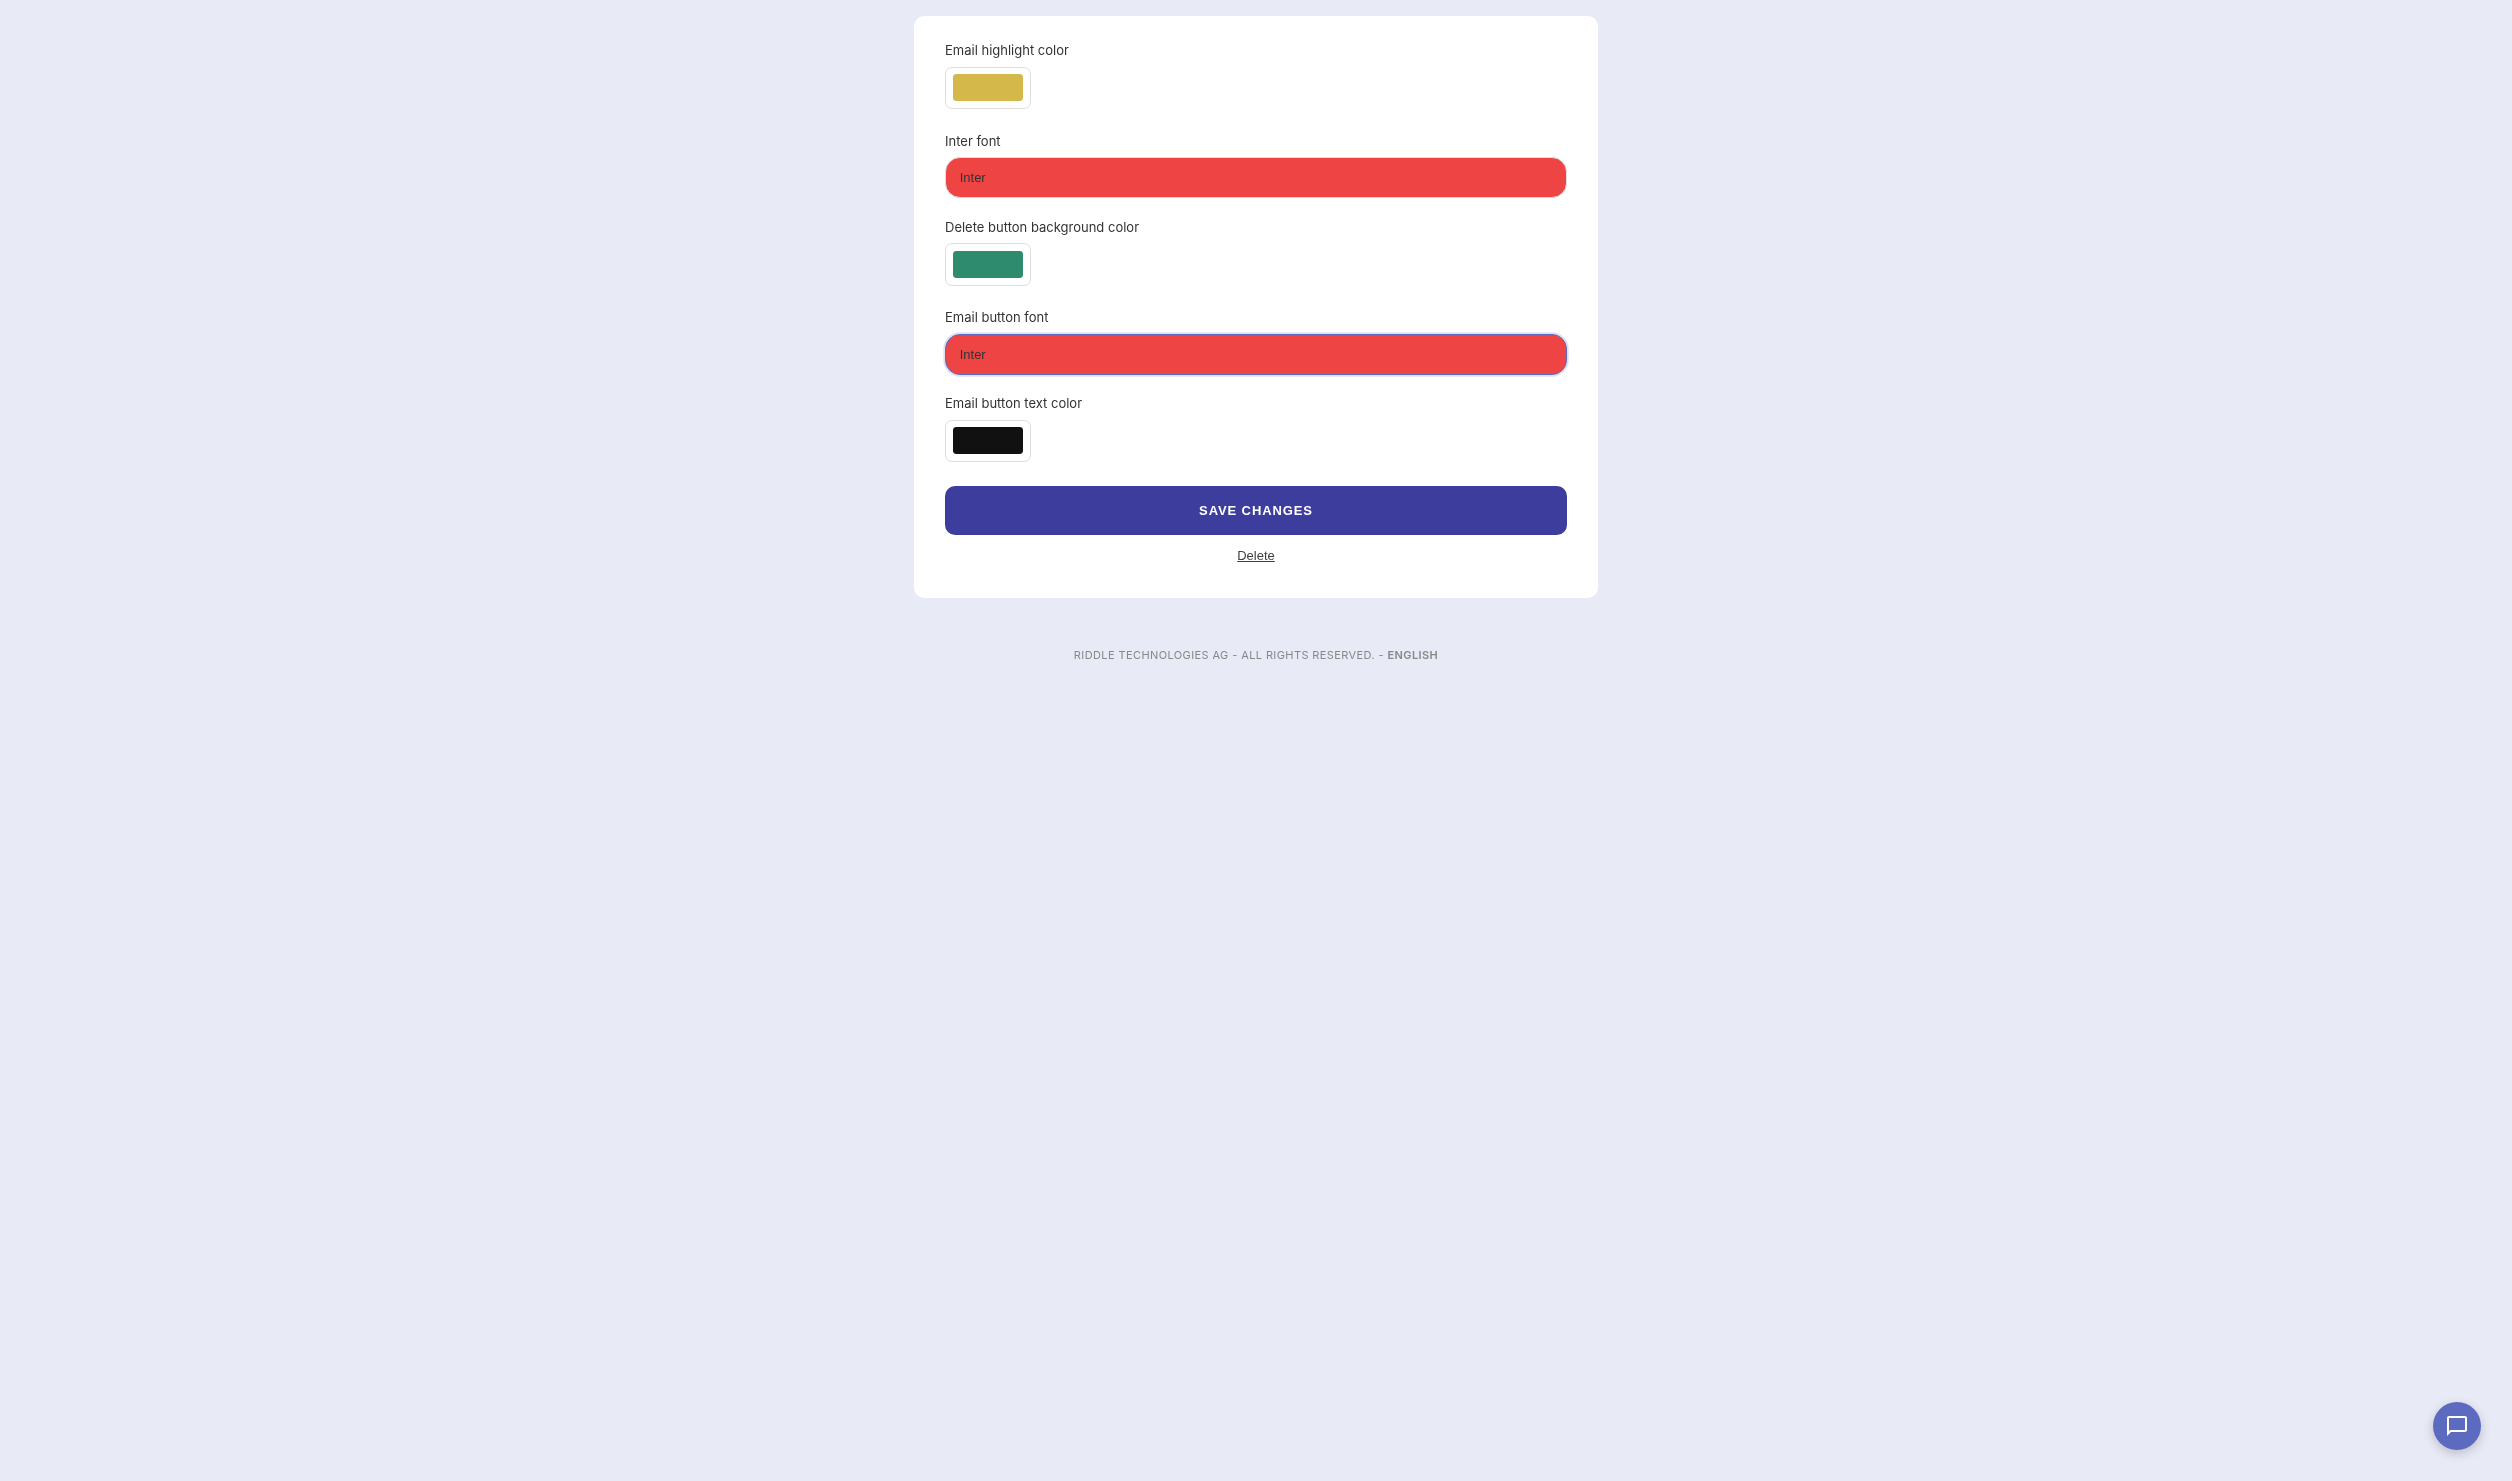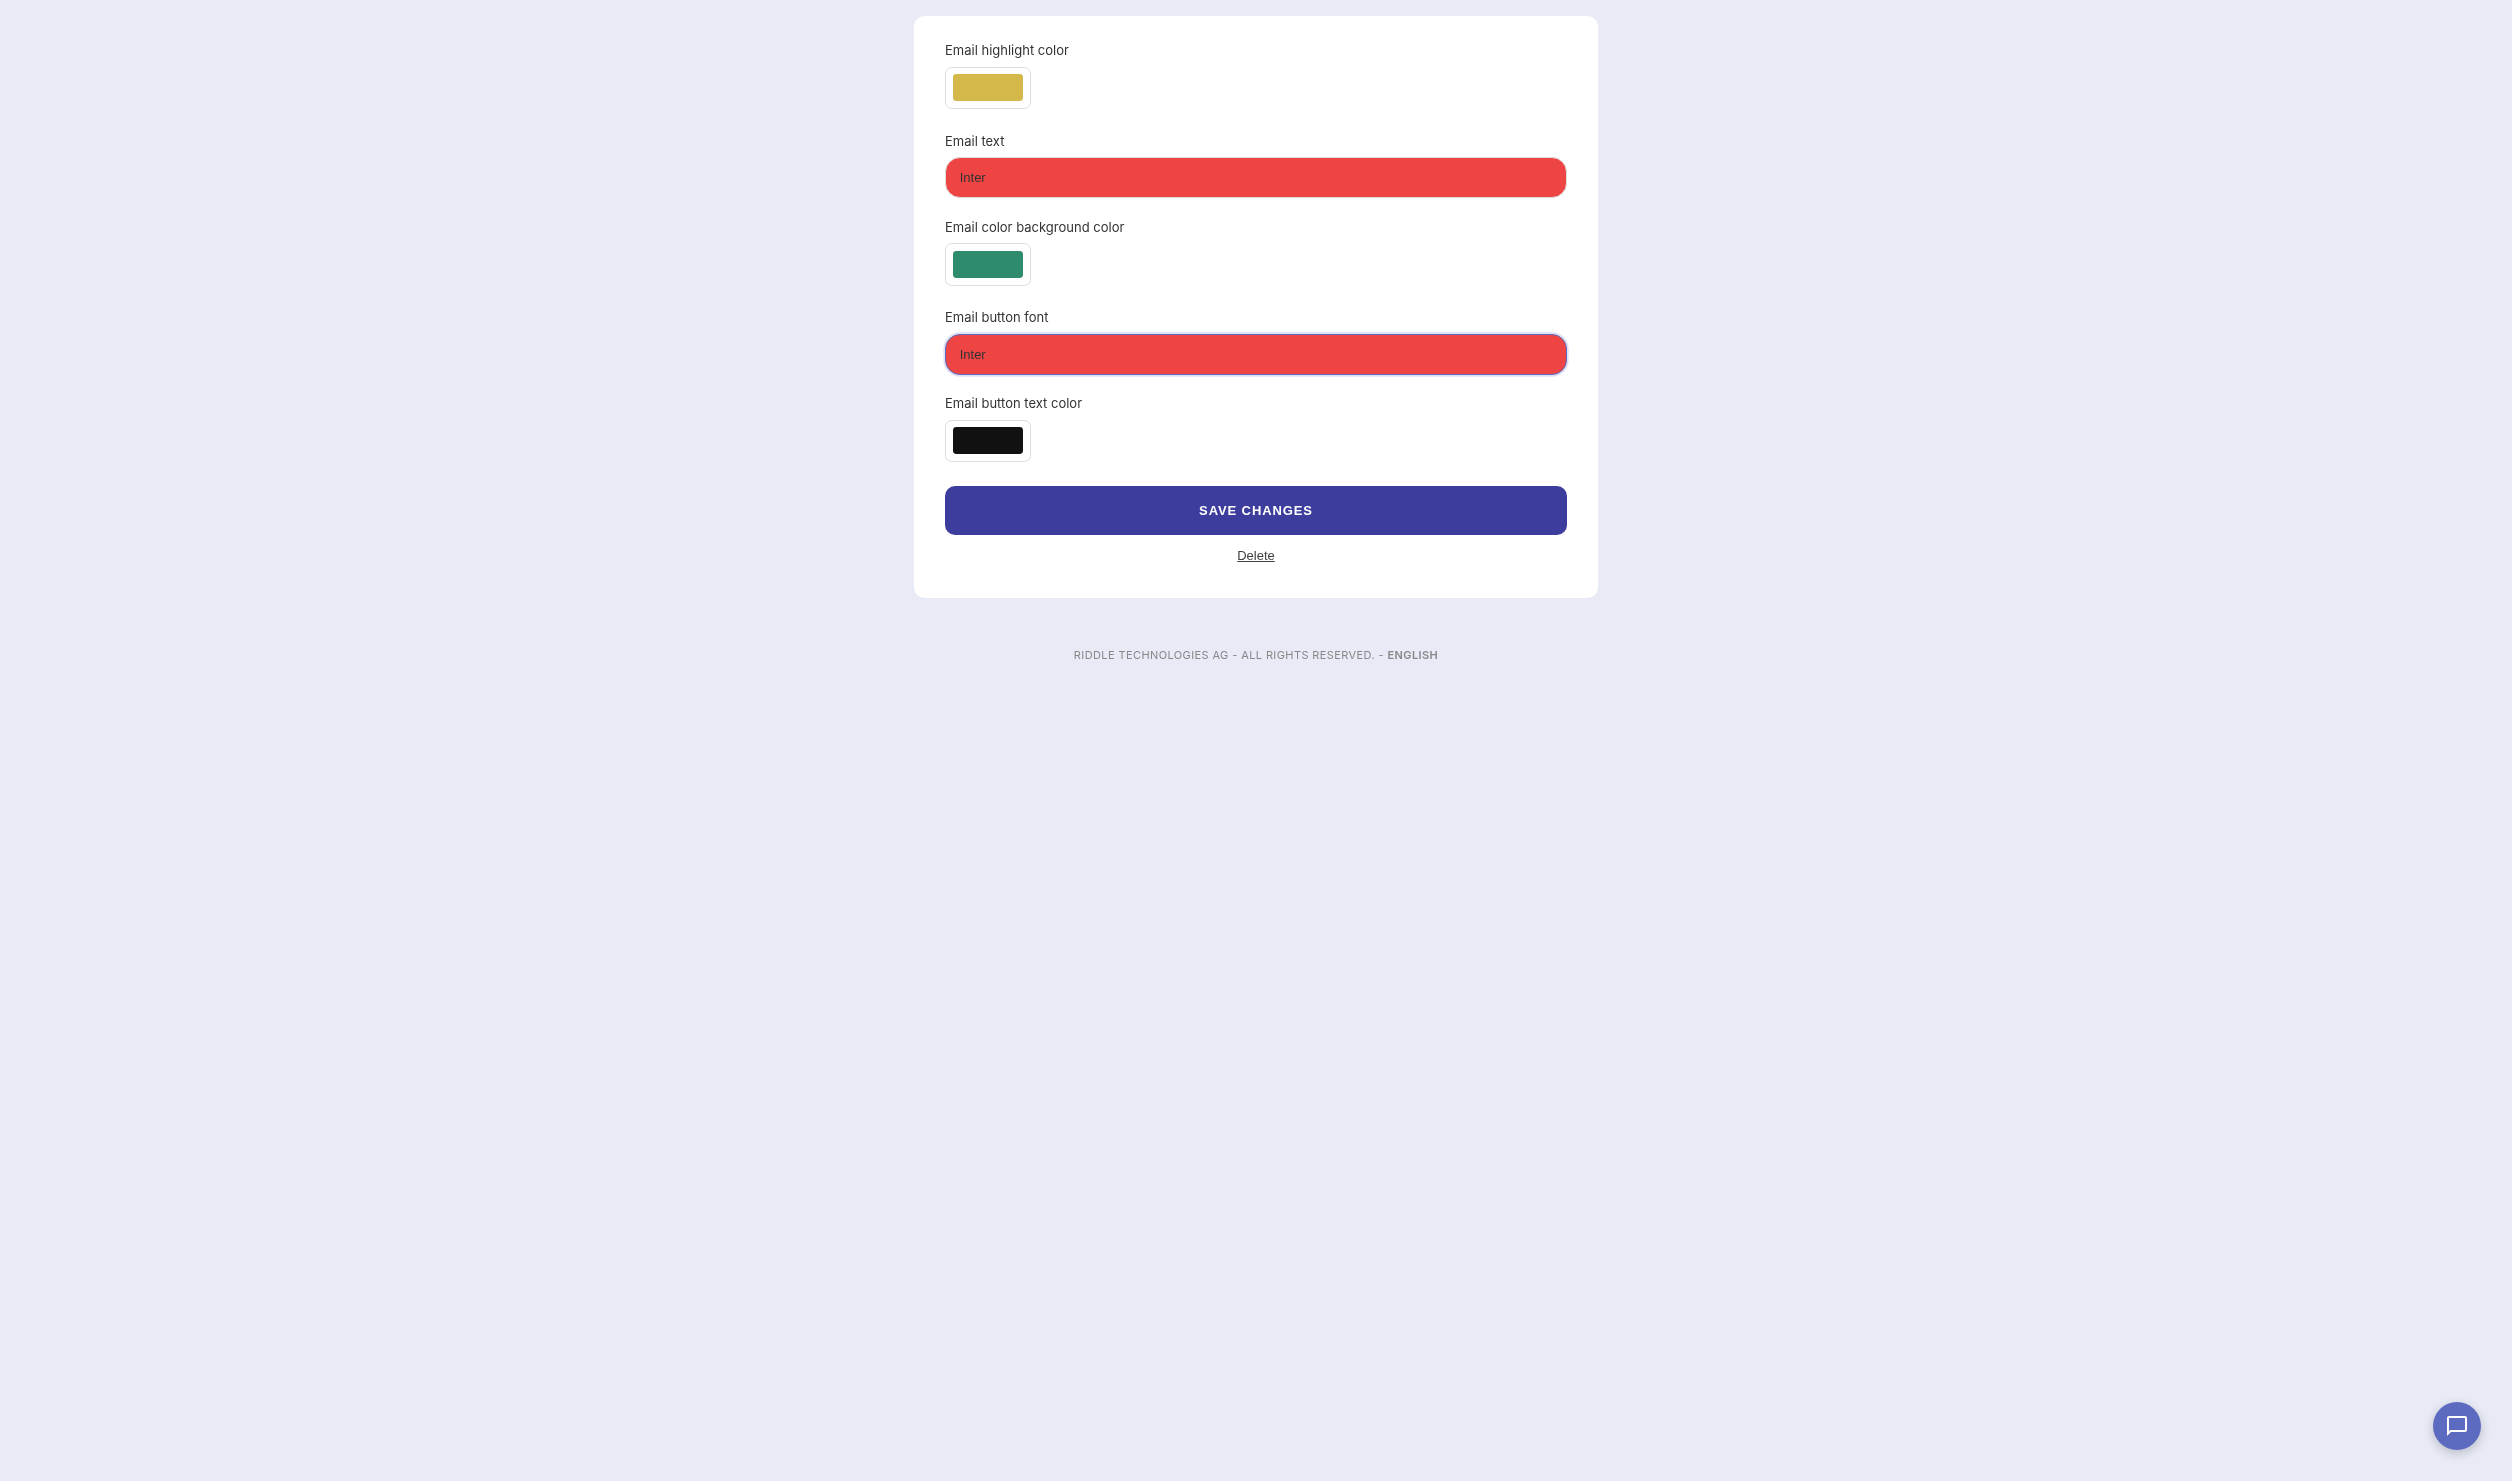--- a/index.html
+++ b/index.html
@@ -164,27 +164,27 @@
   <div class="form-card">
 
     <div class="field-group">
       <label class="field-label">Email highlight color</label>
       <div class="color-picker-wrapper">
         <span class="color-swatch" style="background-color: #d4b84a;"></span>
       </div>
     </div>
 
     <div class="field-group">
-      <label class="field-label">Email text</label>
+      <label class="field-label">Inter font</label>
       <input type="text" class="text-input" value="Inter" style="">
     </div>
 
 
     <div class="field-group">
-      <label class="field-label">Email color background color</label>
+      <label class="field-label">Delete button background color</label>
       <div class="color-picker-wrapper">
         <span class="color-swatch" style="background-color: #2e8b6e;"></span>
       </div>
     </div>
 
     <div class="field-group">
       <label class="field-label">Email button font</label>
       <input type="text" class="text-input focused" value="Inter" style="">
     </div>
 

